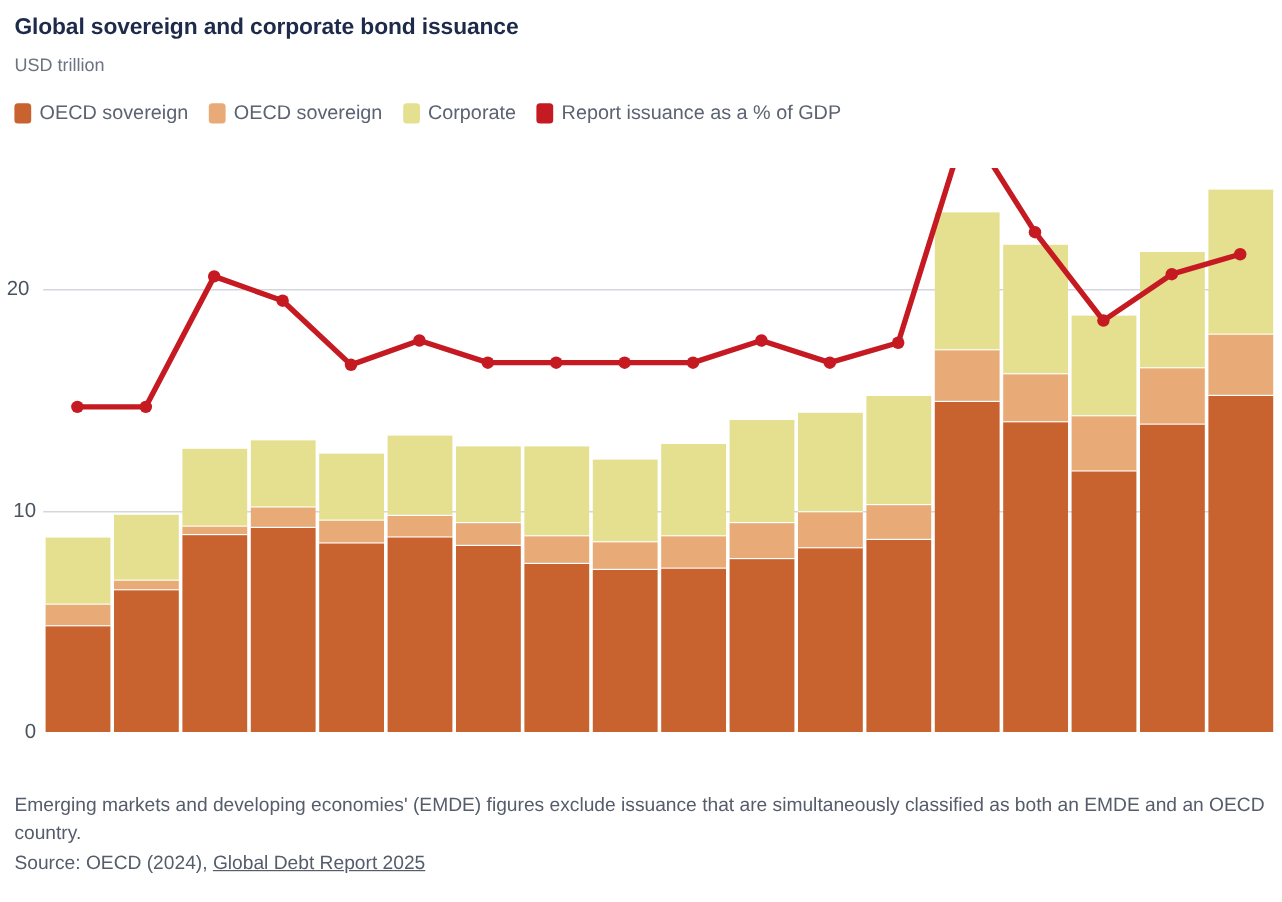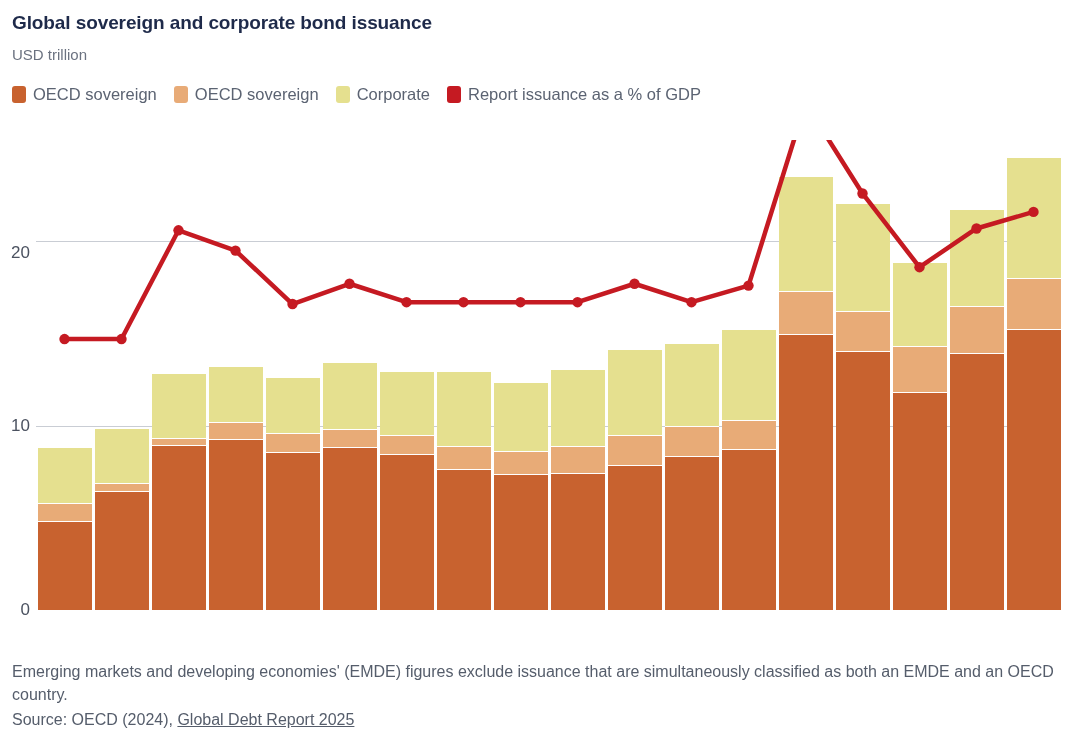--- a/index.html
+++ b/index.html
@@ -104,21 +104,21 @@
         <span class="legend-label">Report issuance as a % of GDP</span>
       </div>
     </div>
 
   <div class="plot">
     <div class="plot-inner" id="grid">
         <div class="axis-label" style="top: 470px; left: -36px;">0</div>
         <div class="gridline" style="top: 285.686px;"></div>
         <div class="axis-label" style="top: 285.686px; left: -36px;">10</div>
         <div class="gridline" style="top: 101.373px;"></div>
-        <div class="axis-label" style="top: 113px; left: -36px;">20</div>
+        <div class="axis-label" style="top: 101px; left: -36px; text-align: center;">20</div>
       </div>
     <div class="bars" id="bars">
         <div class="bar-slot">
           <div class="bar">
             <div class="seg seg-corp" style="height: 55.2941px; background: rgb(229, 224, 143);"></div>
             <div class="seg seg-emde" style="height: 16.5882px; background: rgb(232, 171, 119);"></div>
             <div class="seg seg-oecd" style="height: 88.4706px; background: rgb(200, 98, 47);"></div>
           </div>
         </div>
         <div class="bar-slot">

